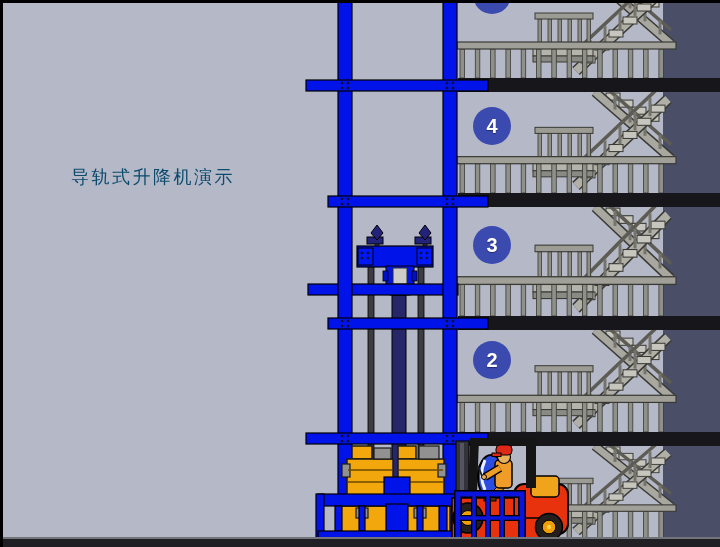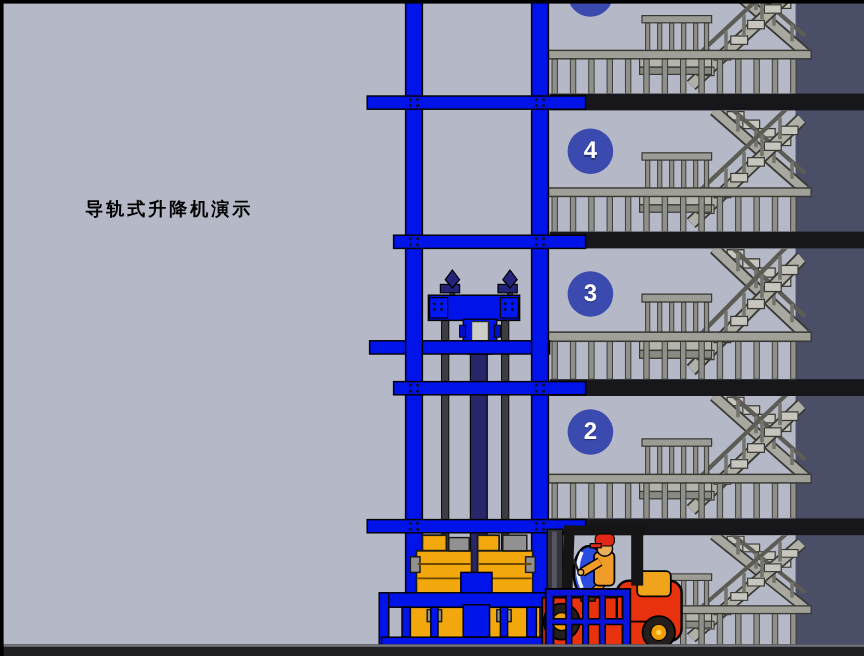--- a/index.html
+++ b/index.html
@@ -8,22 +8,22 @@
   .abs{position:absolute;}
   .wall{left:663px;top:0;width:57px;height:547px;background:#4a4e66;}
   .slab{left:458px;width:262px;height:14px;background:#17171b;}
   .stair-svg{position:absolute;left:455px;width:230px;}
   .lift-svg{position:absolute;left:298px;top:0;width:202px;height:547px;}
   .forklift-svg{position:absolute;left:440px;top:430px;width:145px;height:117px;}
   .badge{position:absolute;left:473px;width:38px;height:38px;border-radius:50%;
          background:#3b4aae;color:#ffffff;font-weight:bold;font-size:20px;
          display:flex;align-items:center;justify-content:center;
          text-shadow:0 1px 1px rgba(0,0,20,.4);}
-  .title{left:71px;top:165px;font-size:15px;color:#000000;letter-spacing:2.5px;
-         white-space:nowrap;font-weight:700;}
+  .title{left:71px;top:165px;font-size:18px;color:#0c4a6e;letter-spacing:2.5px;
+         white-space:nowrap;font-weight:400;}
   .ground{left:0;top:537px;width:720px;height:10px;background:#1f1f24;
           border-top:2px solid #73737a;box-sizing:border-box;}
   .btop{left:0;top:0;width:720px;height:3px;background:#000;}
   .bleft{left:0;top:0;width:3px;height:547px;background:#000;}
 </style>
 </head>
 <body>
 
 <div class="canvas">
 

